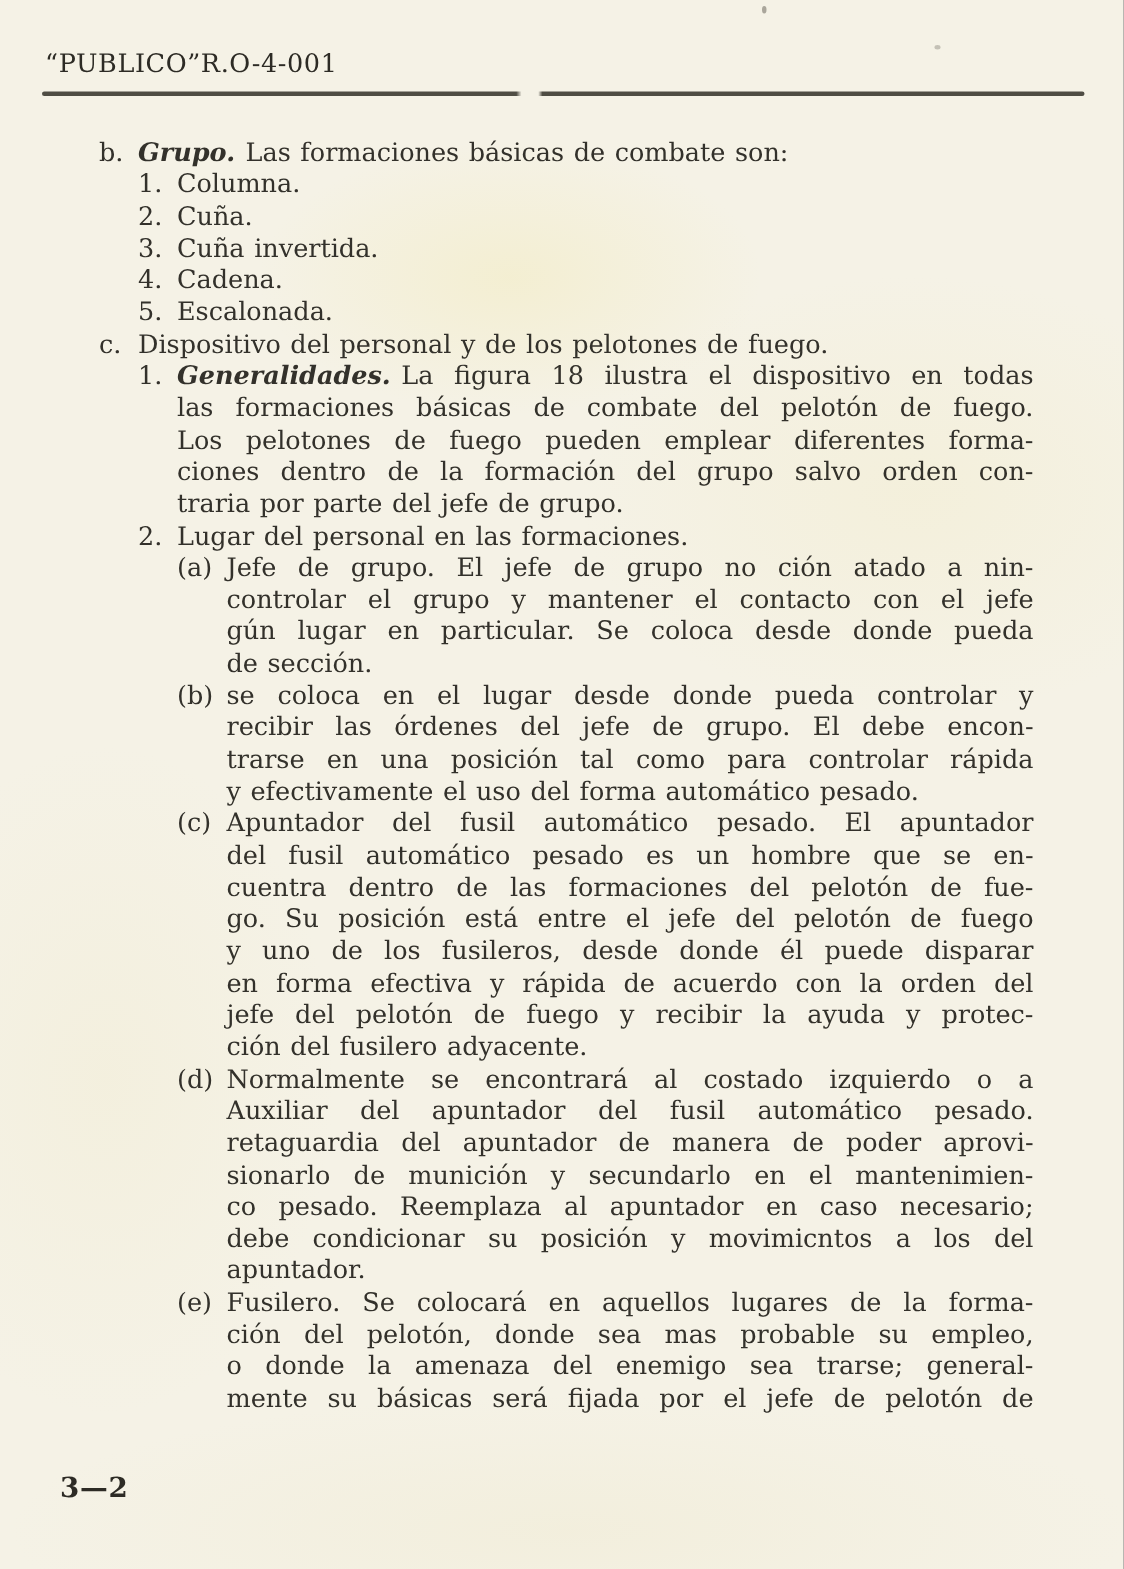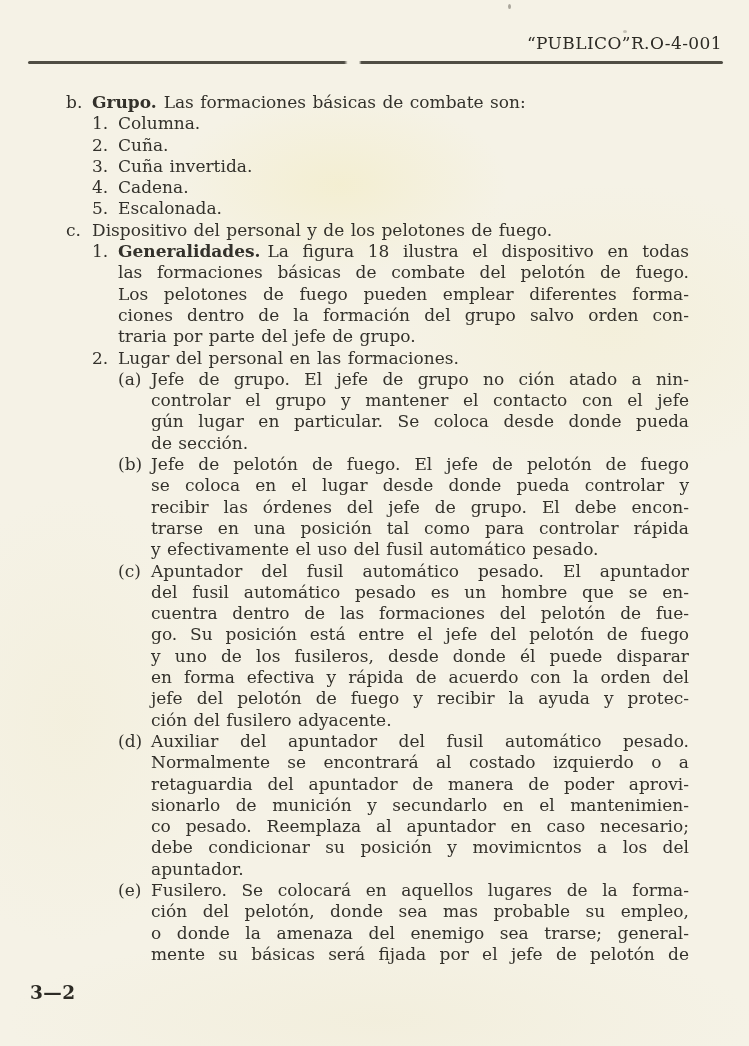--- a/index.html
+++ b/index.html
@@ -15,21 +15,21 @@
       radial-gradient(ellipse 500px 120px at 380px 1020px, rgba(232,224,184,0.20), transparent 75%),
       #f5f2e6;
     font-family: "DejaVu Serif", serif;
     color: #33312b;
     overflow: hidden;
   }
   .hdr {
     position: absolute;
     left: 30px; right: 27px; top: 33px;
     display: flex;
-    justify-content: flex-end;
+    justify-content: flex-start;
     font-size: 17px;
     letter-spacing: 0.4px;
     color: #2d2b25;
   }
   .rule {
     position: absolute;
     left: 28px; right: 26px; top: 61px;
     height: 3px;
     background: linear-gradient(90deg,
       #39372e 0%, #39372e 45.5%,
@@ -48,24 +48,24 @@
   }
   .block { position: relative; }
   .block.indent0 { padding-left: 26px; }
   .block.indent1 { padding-left: 52px; }
   .block.indent2 { padding-left: 85px; }
   .block.indent0 > .marker { position: absolute; left: 0; top: 0; }
   .block.indent1 > .marker { position: absolute; left: 26px; top: 0; }
   .block.indent2 > .marker { position: absolute; left: 52px; top: 0; }
   .tline { text-align: left; }
   .tline.jl { text-align: justify; text-align-last: justify; }
-  .lead { font-weight: bold; padding-right: 7px; }
+  .lead { font-weight: bold; padding-right: 7px; font-style: italic; }
   .ftr {
     position: absolute;
-    left: 30px; top: 982px;
+    left: 40px; top: 982px;
     font-size: 18.5px;
     font-weight: bold;
     letter-spacing: 0.5px;
     color: #2d2b25;
   }
   .speck { position: absolute; background: #6b675c; border-radius: 50%; }
   .speck1 { left: 508px; top: 4px; width: 3px; height: 5px; opacity: .55; }
   .speck2 { left: 623px; top: 30px; width: 4px; height: 3px; opacity: .35; }
 </style>
 </head>
@@ -124,41 +124,40 @@
       </div>
       <div class="block indent2">
         <span class="marker">(a)</span>
         <div class="tline jl">Jefe de grupo. El jefe de grupo no ción atado a nin-</div>
         <div class="tline jl">controlar el grupo y mantener el contacto con el jefe</div>
         <div class="tline jl">gún lugar en particular. Se coloca desde donde pueda</div>
         <div class="tline">de sección.</div>
       </div>
       <div class="block indent2">
         <span class="marker">(b)</span>
-        <div class="tline jl">Jefe de pelotón de fuego. El jefe de pelotón de fuego</div>
         <div class="tline jl">se coloca en el lugar desde donde pueda controlar y</div>
         <div class="tline jl">recibir las órdenes del jefe de grupo. El debe encon-</div>
         <div class="tline jl">trarse en una posición tal como para controlar rápida</div>
-        <div class="tline">y efectivamente el uso del fusil automático pesado.</div>
+        <div class="tline">y efectivamente el uso del forma automático pesado.</div>
       </div>
       <div class="block indent2">
         <span class="marker">(c)</span>
         <div class="tline jl">Apuntador del fusil automático pesado. El apuntador</div>
         <div class="tline jl">del fusil automático pesado es un hombre que se en-</div>
         <div class="tline jl">cuentra dentro de las formaciones del pelotón de fue-</div>
         <div class="tline jl">go. Su posición está entre el jefe del pelotón de fuego</div>
         <div class="tline jl">y uno de los fusileros, desde donde él puede disparar</div>
         <div class="tline jl">en forma efectiva y rápida de acuerdo con la orden del</div>
         <div class="tline jl">jefe del pelotón de fuego y recibir la ayuda y protec-</div>
         <div class="tline">ción del fusilero adyacente.</div>
       </div>
       <div class="block indent2">
         <span class="marker">(d)</span>
+        <div class="tline jl">Normalmente se encontrará al costado izquierdo o a</div>
         <div class="tline jl">Auxiliar del apuntador del fusil automático pesado.</div>
-        <div class="tline jl">Normalmente se encontrará al costado izquierdo o a</div>
         <div class="tline jl">retaguardia del apuntador de manera de poder aprovi-</div>
         <div class="tline jl">sionarlo de munición y secundarlo en el mantenimien-</div>
         <div class="tline jl">co pesado. Reemplaza al apuntador en caso necesario;</div>
         <div class="tline jl">debe condicionar su posición y movimicntos a los del</div>
         <div class="tline">apuntador.</div>
       </div>
       <div class="block indent2">
         <span class="marker">(e)</span>
         <div class="tline jl">Fusilero. Se colocará en aquellos lugares de la forma-</div>
         <div class="tline jl">ción del pelotón, donde sea mas probable su empleo,</div>

